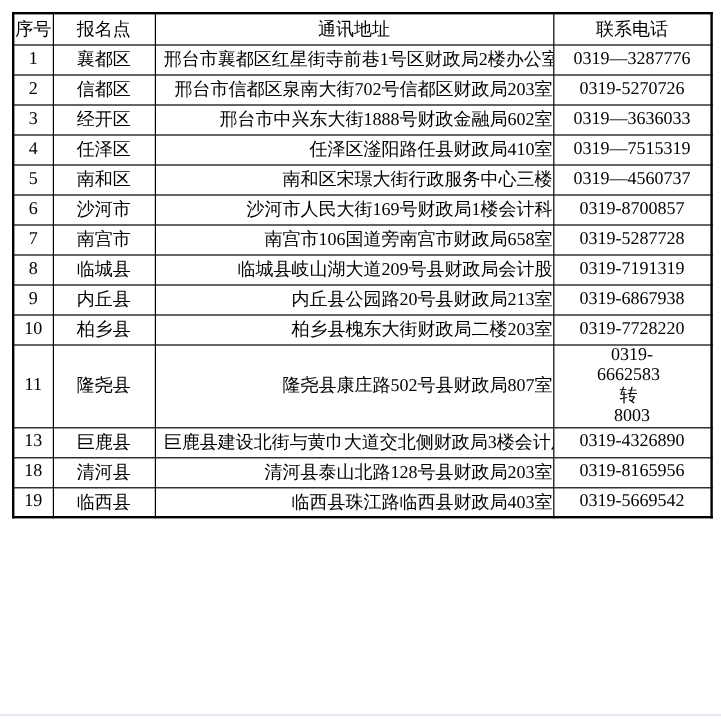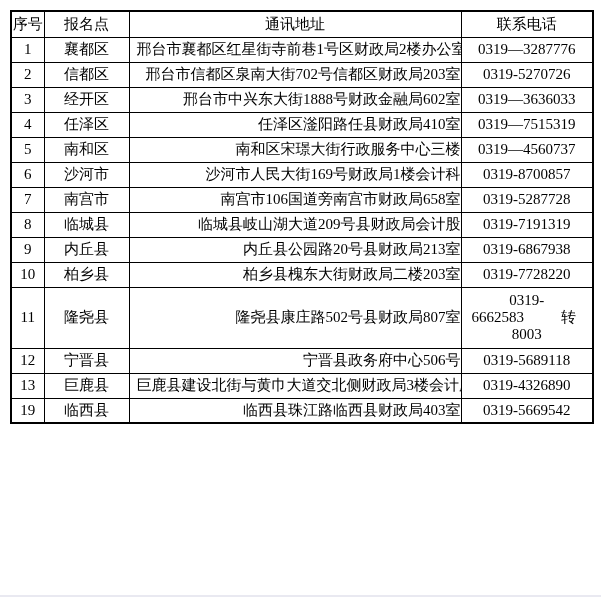--- a/index.html
+++ b/index.html
@@ -47,22 +47,23 @@
   .col-tel  { width: 132px; }
   .contact-table td.address-cell {
     text-align: right;
     padding-left: 7px;
   }
   .phone-lines div {
     line-height: 17px;
   }
   .phone-lines .justify-line {
     display: flex;
-    justify-content: space-between;
+    justify-content: flex-end;
     padding: 0 16px 0 10px;
+    flex-direction: column;
   }
   .bottom-divider {
     position: absolute;
     left: 0;
     top: 595px;
     width: 601px;
     height: 2px;
     background: #e9e9f1;
   }
 </style>
@@ -155,30 +156,30 @@
               <div>0319-</div>
               <div class="justify-line">
                 <span>6662583</span>
                 <span>转</span>
               </div>
               <div>8003</div>
             </div>
           </td>
         </tr>
         <tr>
-          <td>12</td>
-          <td>宁晋县</td>
-          <td class="address-cell">宁晋县政务府中心506号</td>
-          <td>0319-5689118</td>
-        </tr>
-        <tr>
           <td>13</td>
           <td>巨鹿县</td>
           <td class="address-cell">巨鹿县建设北街与黄巾大道交北侧财政局3楼会计股</td>
           <td>0319-4326890</td>
+        </tr>
+        <tr>
+          <td>18</td>
+          <td>清河县</td>
+          <td class="address-cell">清河县泰山北路128号县财政局203室</td>
+          <td>0319-8165956</td>
         </tr>
         <tr>
           <td>19</td>
           <td>临西县</td>
           <td class="address-cell">临西县珠江路临西县财政局403室</td>
           <td>0319-5669542</td>
         </tr>
       </tbody>
   </table>
 </div>

